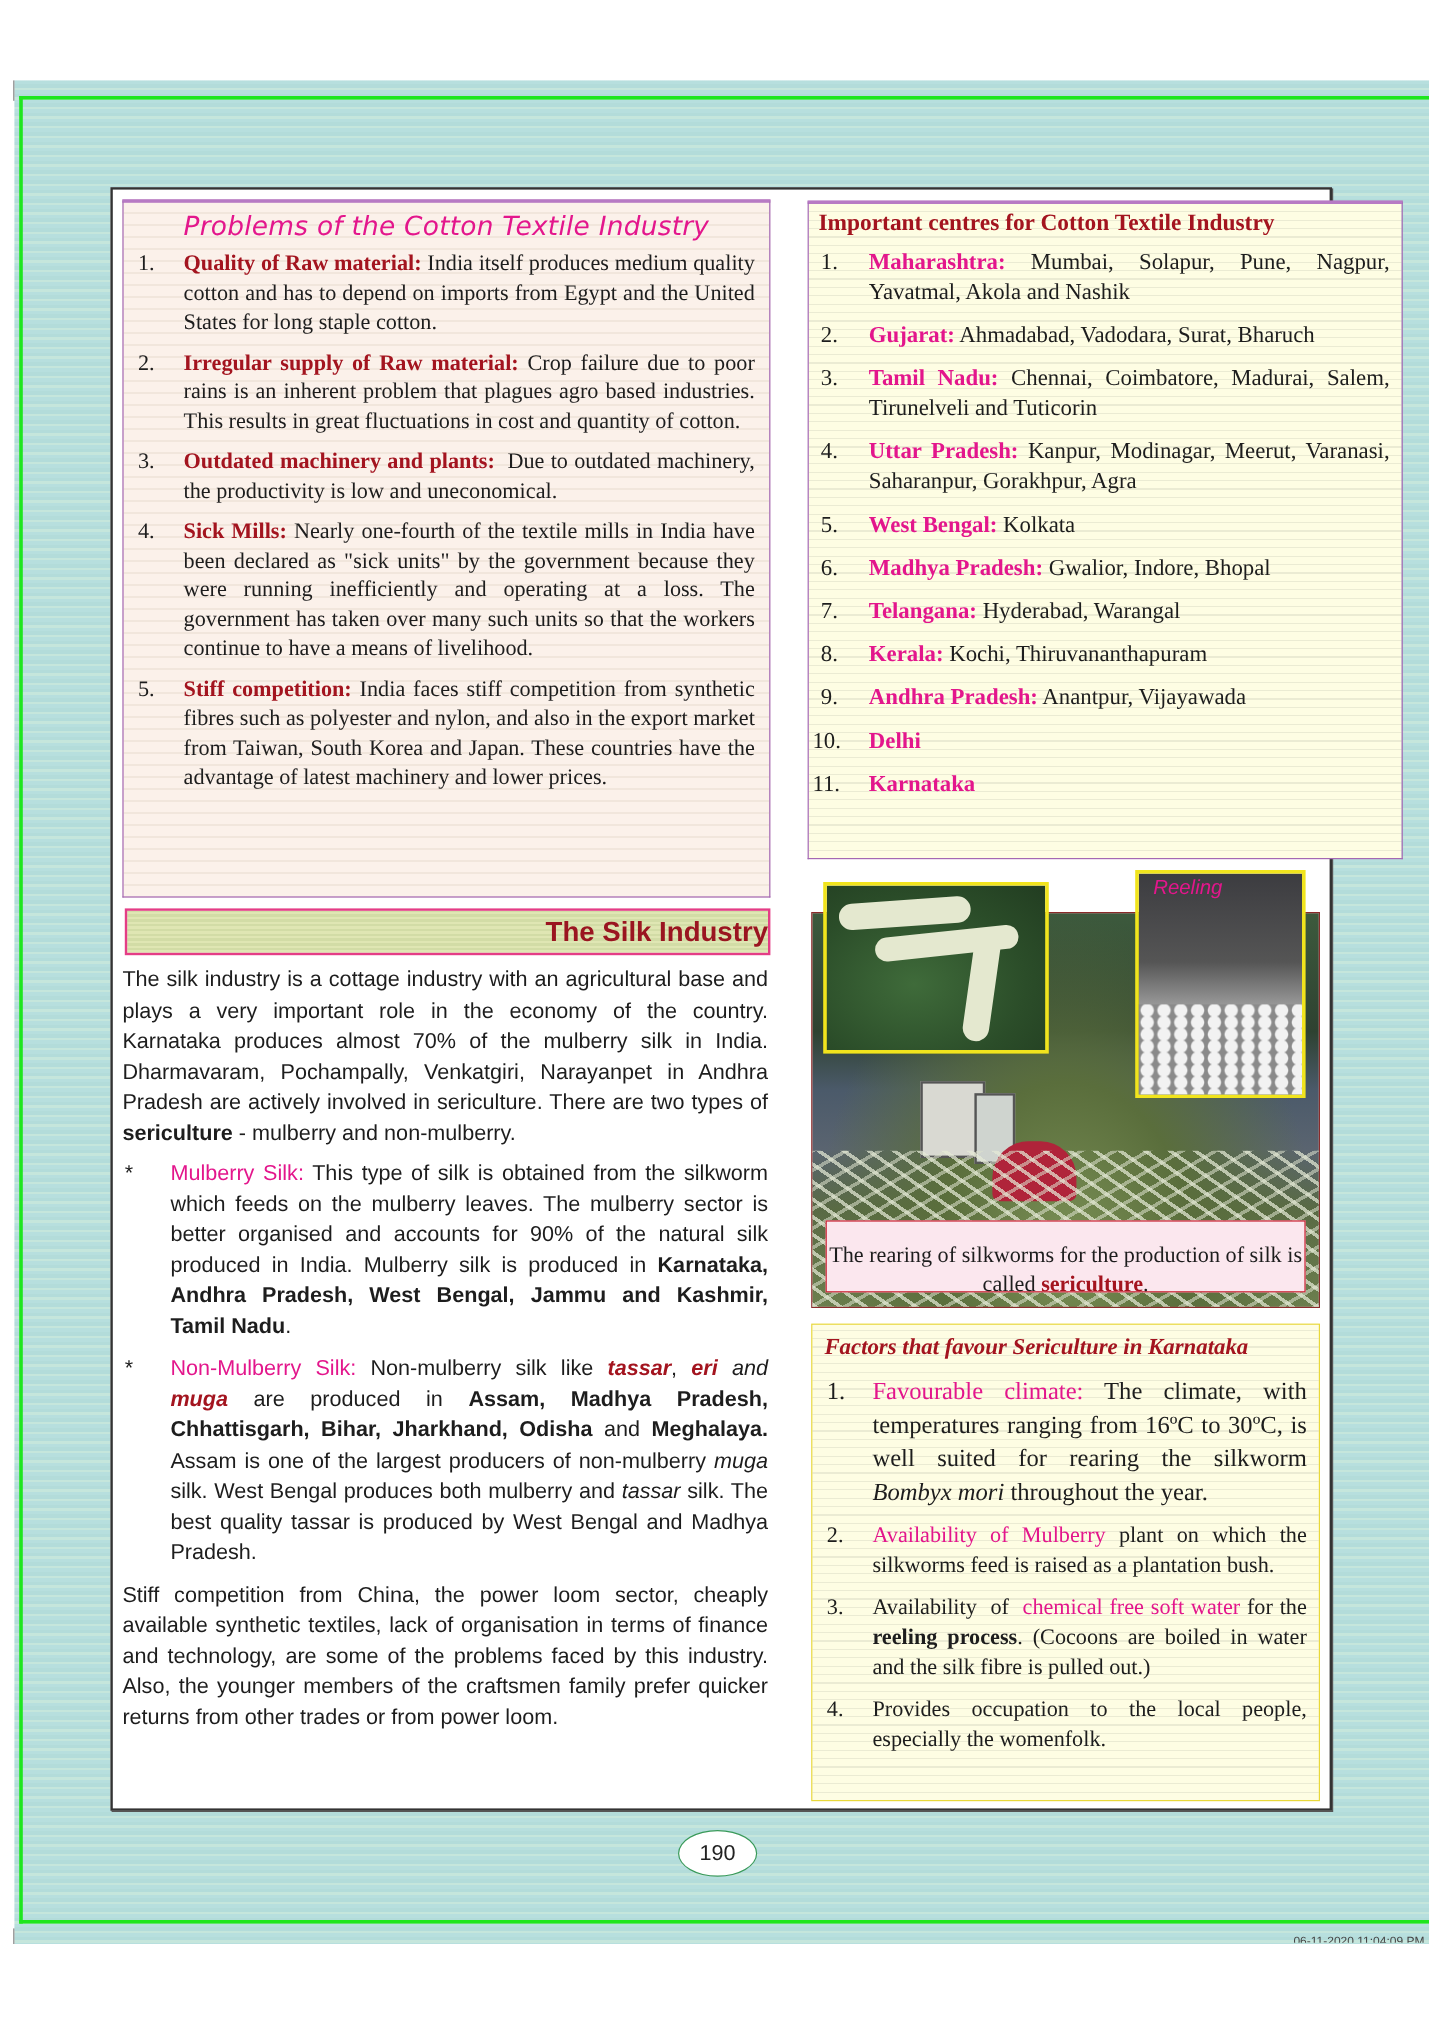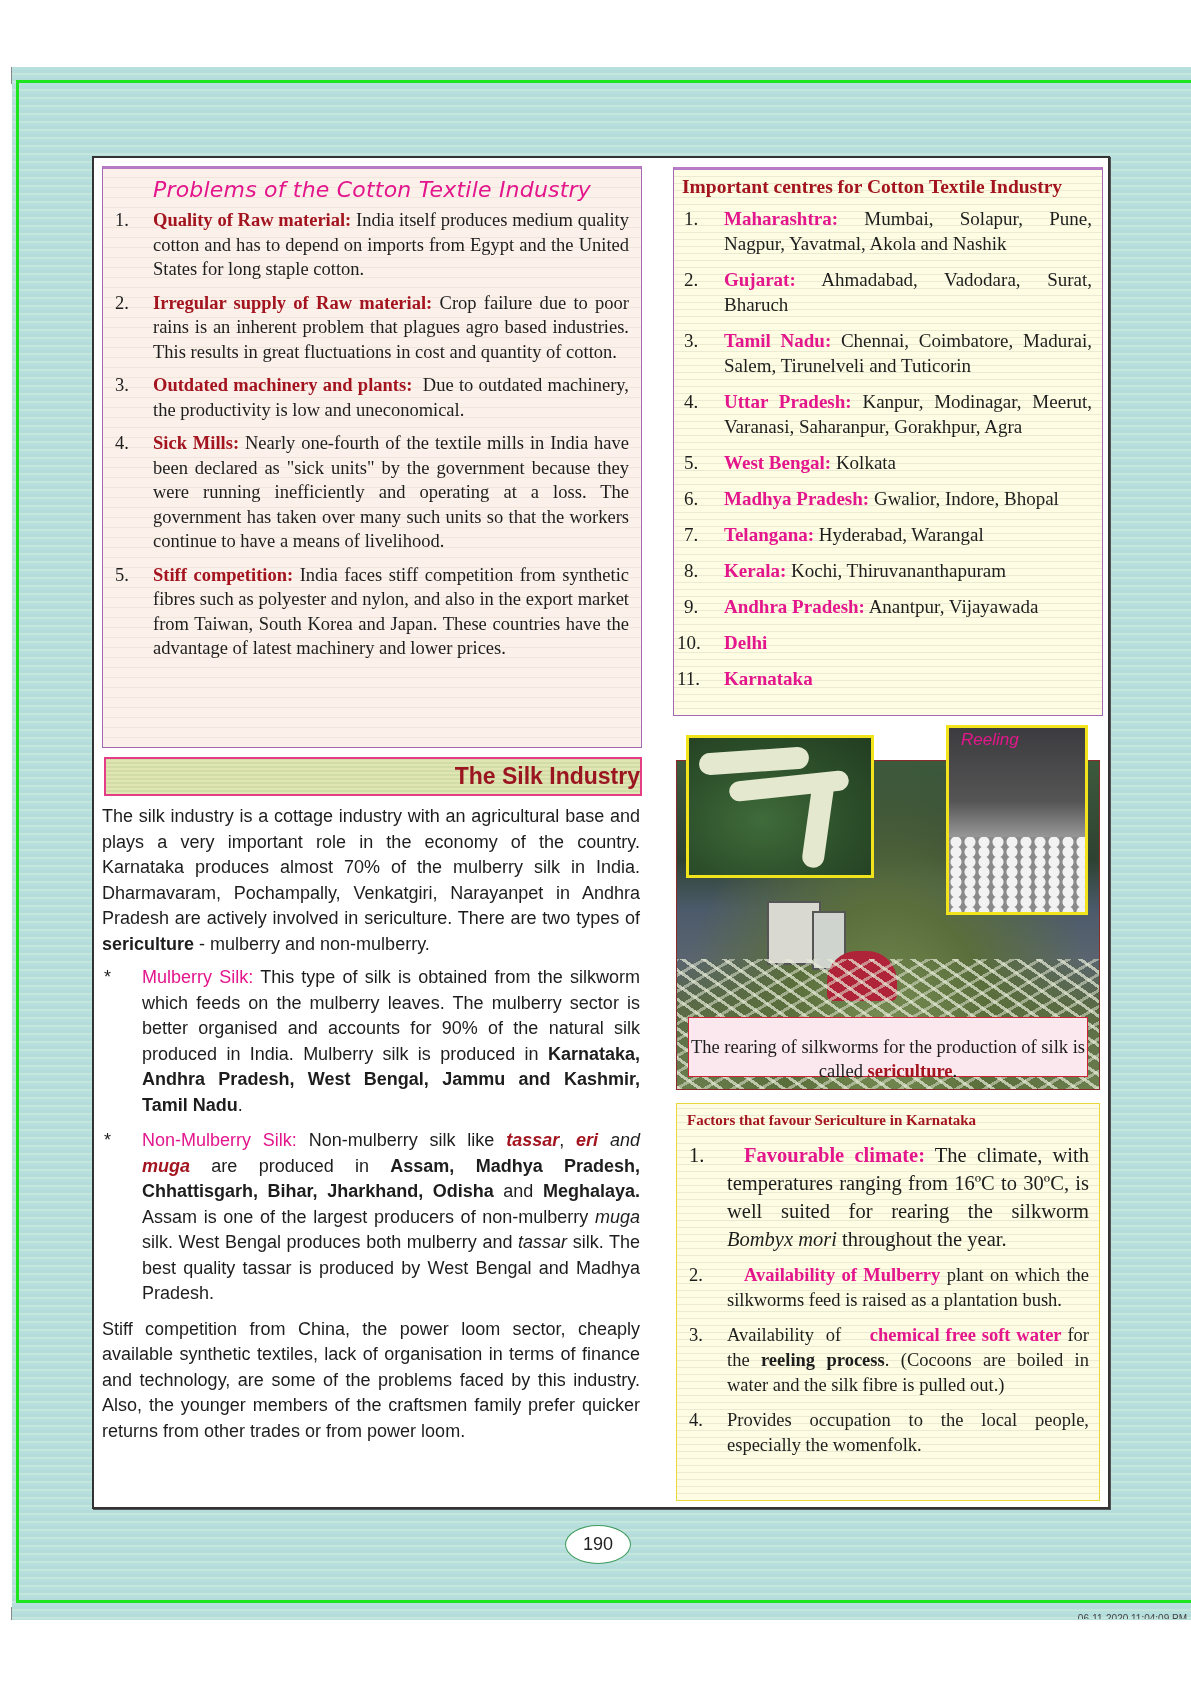--- a/index.html
+++ b/index.html
@@ -29,21 +29,21 @@
 
   .silk-body { position:absolute; left:102px; top:804px; width:538px; font-family:"Liberation Sans", sans-serif; font-size:18px; line-height:25.5px; color:#1d1d1d; text-align:justify; }
   .silk-body p { margin:0; }
   .bullet { position:relative; padding-left:40px; margin-top:8px; }
   .bullet .star { position:absolute; left:2px; top:0; }
   .mag { color:#e3168c; }
   .dred { color:#a3141f; font-weight:bold; font-style:italic; }
   .silk-body .para2 { margin-top:10px; }
 
   
-  .centres { position:absolute; left:673px; top:167px; width:430px; height:549px; box-sizing:border-box; border:1px solid #a468b3; border-top:3px solid #b77ac4;
+  .centres { position:absolute; left:673px; top:167px; width:496px; height:549px; box-sizing:border-box; border:1px solid #a468b3; border-top:3px solid #b77ac4;
     background: repeating-linear-gradient(0deg, #fefde3 0px, #fefde3 6px, #ebebd3 6px, #ebebd3 7px); }
   .centres-title { color:#a3141f; font-weight:bold; font-size:19.5px; margin:6px 0 0 8px; white-space:nowrap; }
   .clist { list-style:none; margin:8px 0 0 0; padding:0; }
   .citem { position:relative; padding-left:50px; padding-right:10px; font-size:19px; line-height:25px; color:#1d1d1d; margin-bottom:11px; text-align:justify; }
   .citem .num { position:absolute; left:10px; top:0; }
   .citem.dbl .num { left:3px; }
   .citem .state { color:#e3168c; font-weight:bold; }
 
   
   .photo { position:absolute; left:676px; top:760px; width:424px; height:330px; box-sizing:border-box; border:1px solid #8a2a2a;
@@ -63,27 +63,27 @@
     background: linear-gradient(180deg, #3c3c40 0%, #555 40%, #9a9a9a 60%, #d8d8d8 100%); }
   .inset2 .cocoons { position:absolute; left:0; bottom:0; width:100%; height:75px;
     background: radial-gradient(circle, #f2f2f2 0 5px, rgba(0,0,0,0) 6px) 0 0/14px 10px, #8a8a8a; }
   .reeling { position:absolute; left:12px; top:2px; font-family:Liberation Sans, sans-serif; font-style:italic; color:#e3168c; font-size:17px;text-align:right; }
   .caption { position:absolute; left:688px; top:1017px; width:400px; height:60px; box-sizing:border-box; background:#fbe7ee; border:1px solid #c23; text-align:center; font-size:18.5px; line-height:24px; color:#1d1d1d; padding-top:17px; }
   .caption b { color:#a3141f; }
 
   
   .factors { position:absolute; left:676px; top:1103px; width:424px; height:398px; box-sizing:border-box; border:1px solid #e8d83a;
     background: repeating-linear-gradient(0deg, #fefde3 0px, #fefde3 6px, #ebebd3 6px, #ebebd3 7px); }
-  .factors-title { color:#a3141f; font-weight:bold; font-size:15px; margin:8px 0 0 10px; white-space:nowrap; }
+  .factors-title { color:#a3141f; font-weight:bold; font-size:19px; margin:8px 0 0 10px; white-space:nowrap;font-style:italic; }
   .flist { list-style:none; margin:12px 0 0 0; padding:0; }
   .fitem { position:relative; padding-left:50px; padding-right:10px; color:#1d1d1d; text-align:justify; margin-bottom:10px; }
   .fitem.big { font-size:20.5px; line-height:28px; }
   .fitem.small { font-size:18.5px; line-height:25px; }
   .fitem .num { position:absolute; left:12px; top:0; }
-  .fitem .head { color:#e3168c; font-weight:bold;margin-left:17px; }
+  .fitem .head { color:#e3168c; font-weight:normal; }
   .fitem .strong { font-weight:bold; color:#1d1d1d; }
 
   
   .pagenum { position:absolute; left:565px; top:1525px; width:64px; height:37px; border-radius:50%; background:#fff; border:1px solid #3a9a5a; text-align:center; line-height:37px; font-family:"Liberation Sans", sans-serif; font-size:18px; color:#222; }
   .slug-left { position:absolute; left:30px; top:1672px; font-family:"Liberation Sans", sans-serif; font-size:10px; color:#444; height:7px; overflow:hidden; line-height:14px; }
   .slug-right { position:absolute; right:4px; top:1612px; font-family:"Liberation Sans", sans-serif; font-size:10px; color:#444; height:7px; overflow:hidden; line-height:14px; }
   .white-bottom { position:absolute; left:0; top:1620px; width:1191px; height:64px; background:#fff; }
 </style>
 </head>
 <body>

